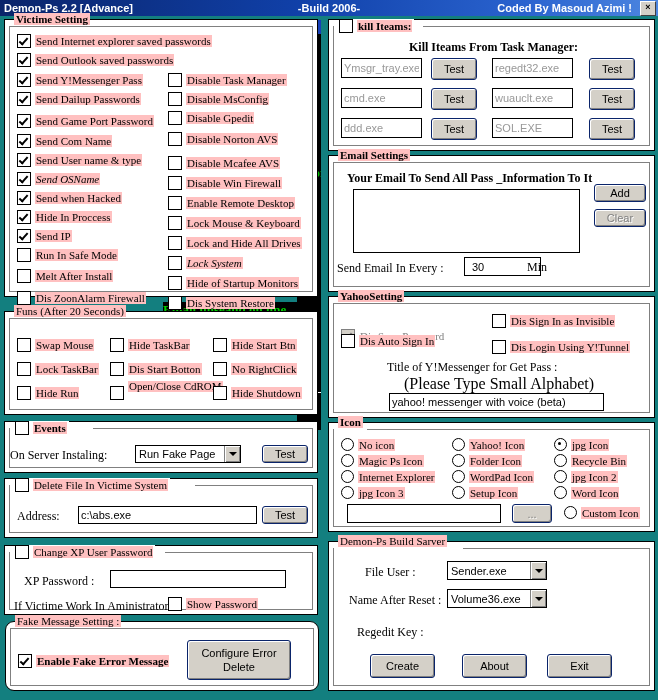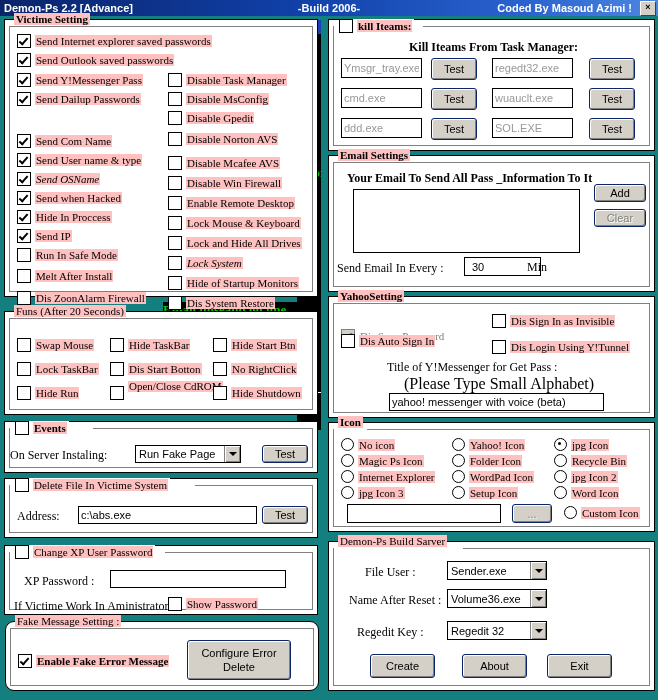--- a/index.html
+++ b/index.html
@@ -148,20 +148,24 @@
     <span class="lbl">Send Outlook saved passwords</span>
   </div>
   <div class="cb serif" style="left:12px;top:53px;">
     <span class="box checked"></span>
     <span class="lbl">Send Y!Messenger Pass</span>
   </div>
   <div class="cb serif" style="left:12px;top:72px;">
     <span class="box checked"></span>
     <span class="lbl">Send Dailup Passwords</span>
   </div>
+  <div class="cb serif" style="left:12px;top:94px;">
+    <span class="box checked"></span>
+    <span class="lbl">Send Game Port Password</span>
+  </div>
   <div class="cb serif" style="left:12px;top:114px;">
     <span class="box checked"></span>
     <span class="lbl">Send Com Name</span>
   </div>
   <div class="cb serif" style="left:12px;top:133px;">
     <span class="box checked"></span>
     <span class="lbl">Send User name &amp; type</span>
   </div>
   <div class="cb serif" style="left:12px;top:152px;font-style:italic;">
     <span class="box checked"></span>
@@ -486,23 +490,17 @@
 
   <span class="lbl-plain serif" style="left:20px;top:51px;font-size:12px;">Name After Reset :</span>
   <div class="combo" style="left:118px;top:47px;width:100px;height:19px;">
     <span class="cval">Volume36.exe</span>
     <span class="carrow">
         <i></i>
       </span>
   </div>
 
   <span class="lbl-plain serif" style="left:28px;top:83px;font-size:12px;">Regedit Key :</span>
-  <div class="combo" style="left:118px;top:79px;width:100px;height:19px;">
-    <span class="cval">Regedit 32</span>
-    <span class="carrow">
-        <i></i>
-      </span>
-  </div>
 
   <button class="btn" style="left:41px;top:112px;width:65px;height:24px;">Create</button>
   <button class="btn" style="left:133px;top:112px;width:65px;height:24px;">About</button>
   <button class="btn" style="left:218px;top:112px;width:65px;height:24px;">Exit</button>
 </div>
 
 </body></html>

